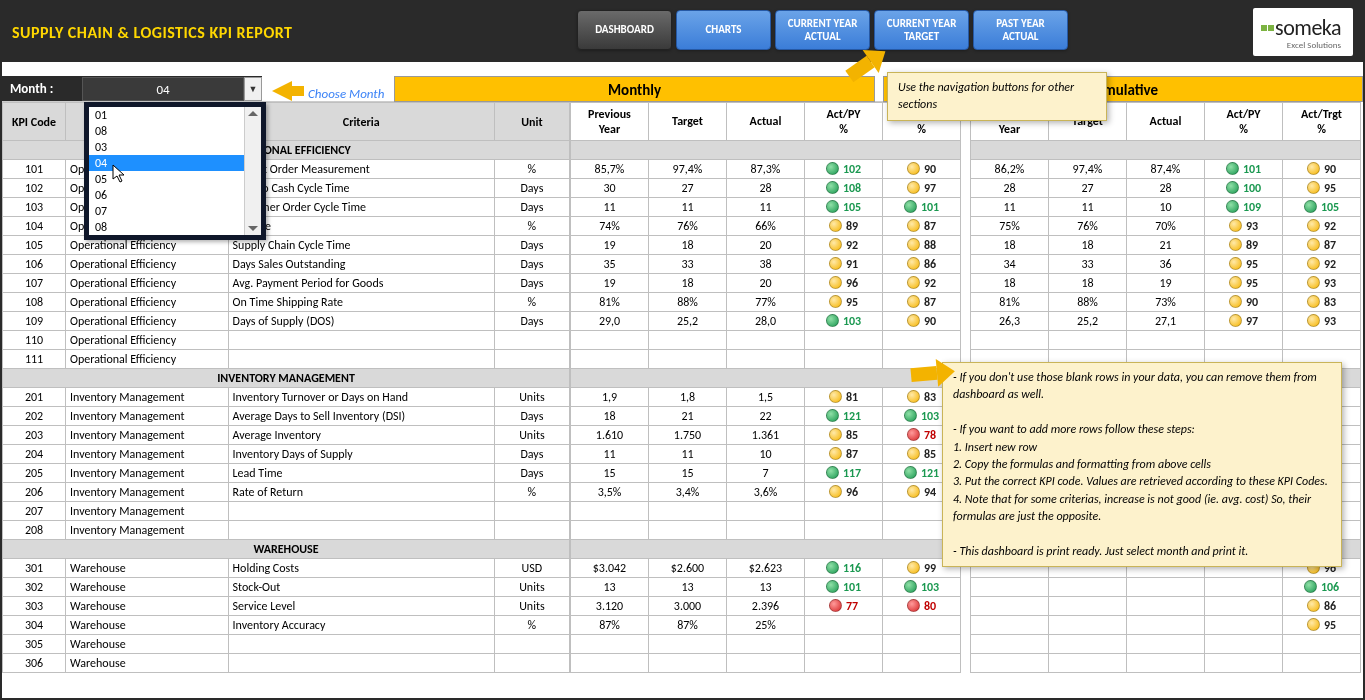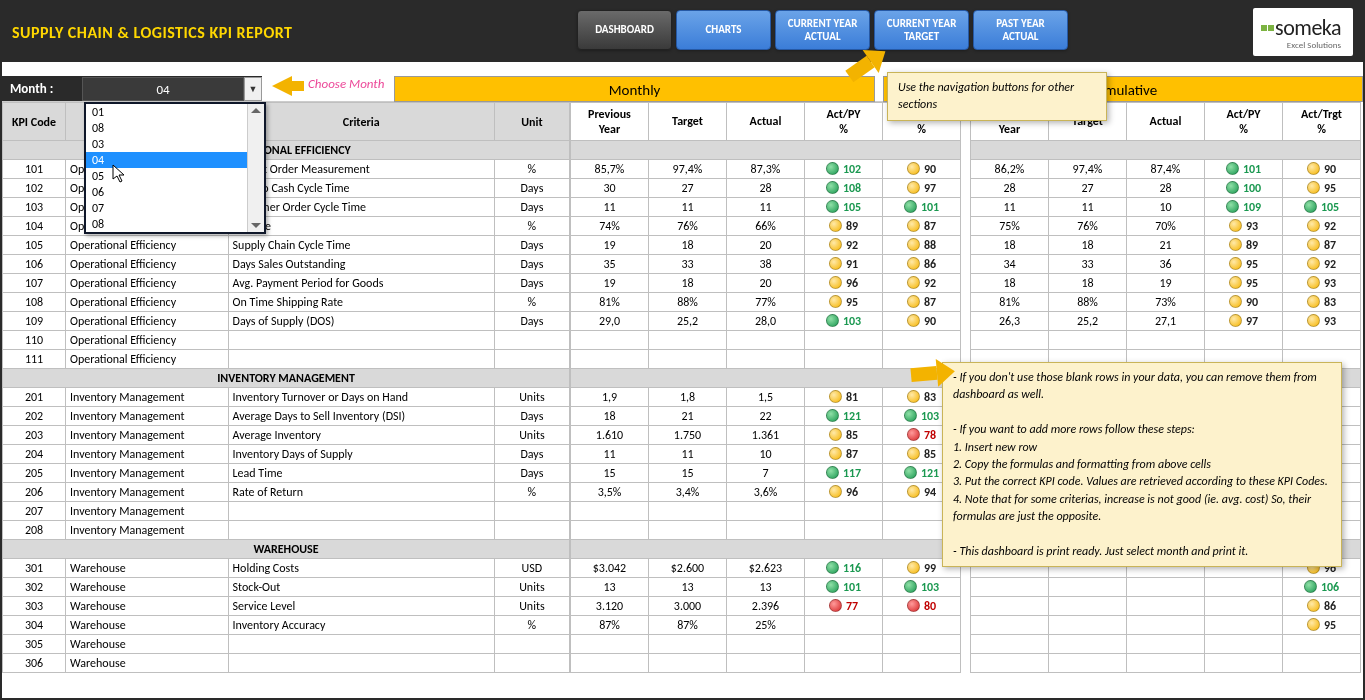--- a/index.html
+++ b/index.html
@@ -95,23 +95,23 @@
   background: #f0f0f0;
   border: 1px solid #999;
   display: flex;
   align-items: center;
   justify-content: center;
   color: #333;
   font-size: 9px;
 }
 .choose-hint {
   display: flex;
-  align-items: flex-start;
+  align-items: flex-end;
   margin-left: 10px;
-  color: #ec4899;
+  color: #3b82f6;
   font-style: italic;
   font-size: 13px;
 }
 .arrow-right {
   width: 0; height: 0;
   border-top: 10px solid transparent;
   border-bottom: 10px solid transparent;
   border-right: 20px solid #f3b300;
   margin-right: 4px;
   position: relative;
@@ -120,21 +120,21 @@
   content:'';
   position:absolute;
   left:20px; top:-5px;
   width:12px; height:10px;
   background:#f3b300;
 }
 
 .group-hdr {
   background: #ffc000;
   text-align: center;
-  font-weight: normal;
+  font-weight: bold;
   font-size: 15px;
   height: 26px;
   line-height: 26px;
   border: 1px solid #999;
 }
 .row2-right { display: flex; flex: 1; margin-left: 10px; }
 .grp-monthly { flex: 1; }
 .grp-cum { flex: 1; margin-left: 8px; }
 
 .main { display: flex; position: relative; }
@@ -164,21 +164,21 @@
 .pct-g { color: #1a9850; font-weight: bold; }
 .pct-r { color: #c00000; font-weight: bold; }
 .pct-k { color: #222; font-weight: bold; }
 
 .dropdown {
   position: absolute;
   top: 100px;
   left: 82px;
   width: 182px;
   background: #fff;
-  border: 2px solid #0f172a;
+  border: 5px solid #0f172a;
   z-index: 50;
   box-shadow: 2px 2px 4px rgba(0,0,0,0.3);
 }
 .dropdown .opt { padding: 1px 6px; font-size: 12px; cursor: pointer; }
 .dropdown .opt.sel { background: #1e90ff; color: #fff; }
 .dd-scroll { position:absolute; right:0; top:0; bottom:0; width:17px; background:#f0f0f0; border-left:1px solid #ccc;}
 .dd-scroll::before,.dd-scroll::after{content:'';position:absolute;left:3px;width:0;height:0;border-left:5px solid transparent;border-right:5px solid transparent;}
 .dd-scroll::before{top:4px;border-bottom:5px solid #666;}
 .dd-scroll::after{bottom:4px;border-top:5px solid #666;}
 .cursor { position:absolute; top: 162px; left: 110px; z-index:60; font-size:16px; color:#000; pointer-events:none;}

